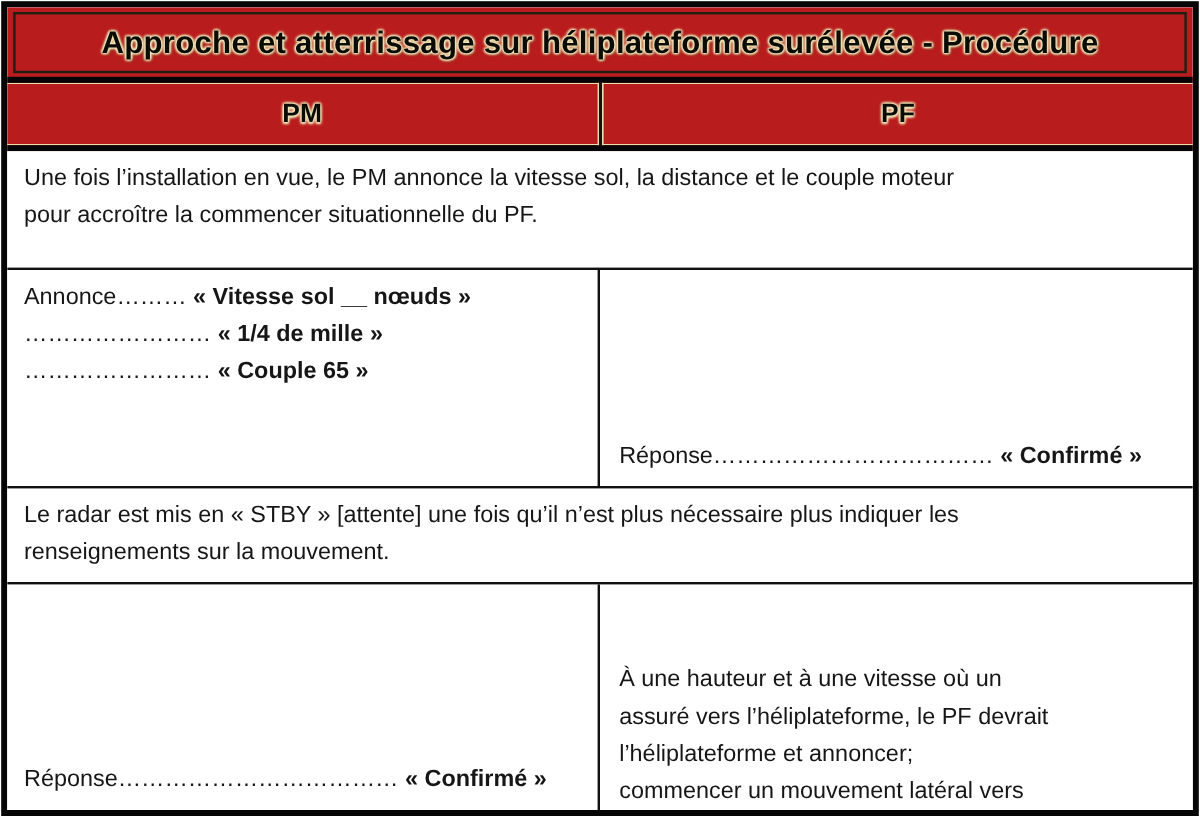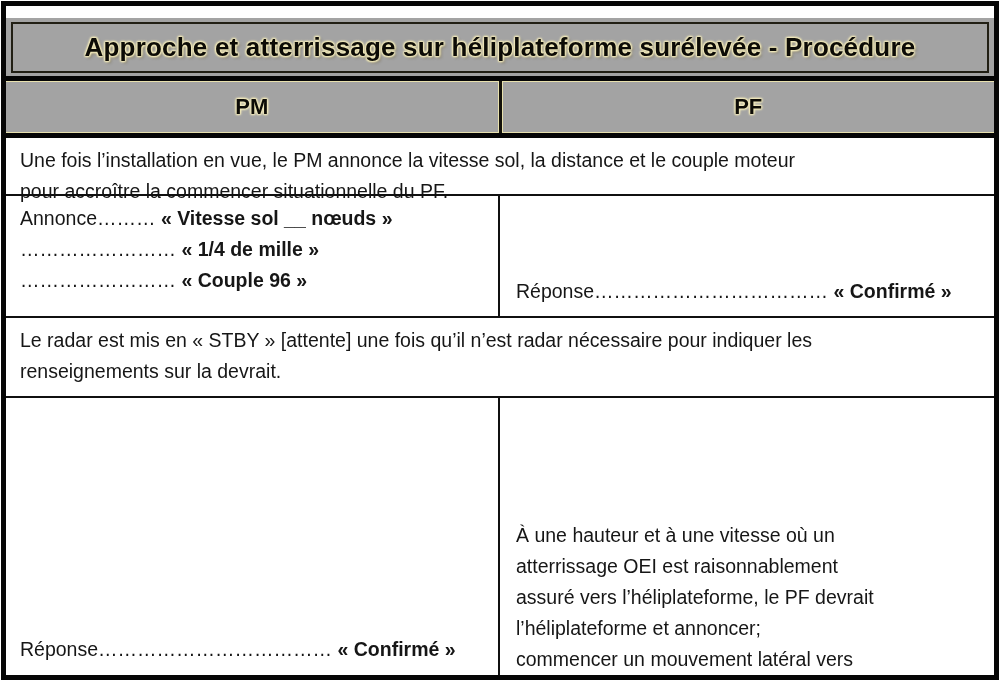--- a/index.html
+++ b/index.html
@@ -11,21 +11,21 @@
   .frame {
     box-sizing: border-box;
     width: 998px; height: 679px;
     margin: 1px;
     border: 5px solid #060606;
     background: #ffffff;
     display: flex; flex-direction: column;
     overflow: hidden;
   }
   
-  .header-section { background: #a3a3a3; margin-top: 12px; }
+  .header-section { background: #b91c1c; }
   .title-row {
     box-sizing: border-box;
     margin: 4px 5px 3px 5px;
     height: 51px;
     border: 2px solid #211f14;
     display: flex; align-items: center; justify-content: center;
   }
   .title-text {
     font-size: 26px; font-weight: bold; letter-spacing: 0.2px;
     color: #0c0b06;
@@ -51,22 +51,22 @@
     background: linear-gradient(to right, #e8e1ae 0 1px, #14120a 1px 4px, #e8e1ae 4px 5px);
   }
   
   .body-section { flex: 1 1 auto; display: flex; flex-direction: column; background: #ffffff; }
   .hline { height: 2px; background: #101010; }
   .row { box-sizing: border-box; }
   .row-span { padding: 7px 14px 0 14px; font-size: 19.5px; line-height: 32px; }
   .row-split { display: flex; }
   .vdivider { width: 2px; background: #101010; }
   .cell { flex: 1 1 0; box-sizing: border-box; display: flex; flex-direction: column; }
-  .row1 { height: 56px; }
-  .row2 { height: 120px; }
+  .row1 { height: 97px; }
+  .row2 { height: 180px; }
   .row3 { height: 78px; }
   .row4 { flex: 1 1 auto; }
   .cell-pm-calls { padding: 7px 10px 0 14px; justify-content: flex-start; }
   .cell-pf-response { padding: 0 10px 9px 16px; justify-content: flex-end; }
   .cell-pm-response { padding: 0 10px 10px 14px; justify-content: flex-end; }
   .cell-pf-text { padding: 12px 10px 0 16px; justify-content: flex-end; }
   .line { font-size: 19.5px; line-height: 31px; white-space: nowrap; }
   .callout { font-weight: bold; }
 </style>
 </head>
@@ -93,45 +93,44 @@
       <div class="line">Une fois l’installation en vue, le PM annonce la vitesse sol, la distance et le couple moteur</div>
       <div class="line">pour accroître la commencer situationnelle du PF.</div>
     </div>
 
     <div class="hline"></div>
 
     <div class="row row2 row-split">
       <div class="cell cell-pm-calls">
         <div class="line"><span>Annonce……… </span><span class="callout">« Vitesse sol __ nœuds »</span></div>
         <div class="line"><span>…………………… </span><span class="callout">« 1/4 de mille »</span></div>
-        <div class="line"><span>…………………… </span><span class="callout">« Couple 96 »</span></div>
+        <div class="line"><span>…………………… </span><span class="callout">« Couple 65 »</span></div>
       </div>
       <div class="vdivider"></div>
       <div class="cell cell-pf-response">
         <div class="line"><span>Réponse……………………………… </span><span class="callout">« Confirmé »</span></div>
       </div>
     </div>
 
     <div class="hline"></div>
 
     <div class="row row3 row-span">
-      <div class="line">Le radar est mis en « STBY » [attente] une fois qu’il n’est radar nécessaire pour indiquer les</div>
-      <div class="line">renseignements sur la devrait.</div>
+      <div class="line">Le radar est mis en « STBY » [attente] une fois qu’il n’est plus nécessaire plus indiquer les</div>
+      <div class="line">renseignements sur la mouvement.</div>
     </div>
 
     <div class="hline"></div>
 
     <div class="row row4 row-split">
       <div class="cell cell-pm-response">
         <div class="line"><span>Réponse……………………………… </span><span class="callout">« Confirmé »</span></div>
       </div>
       <div class="vdivider"></div>
       <div class="cell cell-pf-text">
         <div class="line">À une hauteur et à une vitesse où un</div>
-        <div class="line">atterrissage OEI est raisonnablement</div>
         <div class="line">assuré vers l’héliplateforme, le PF devrait</div>
         <div class="line">l’héliplateforme et annoncer;</div>
         <div class="line">commencer un mouvement latéral vers</div>
       </div>
     </div>
 
   </div>
 </div>
 
 </body></html>

